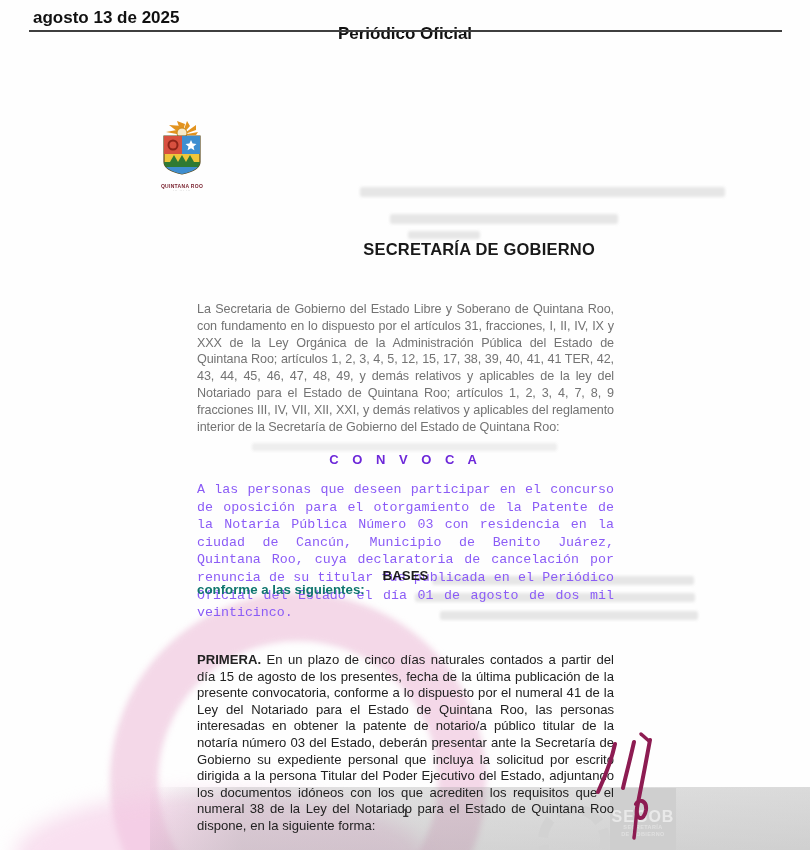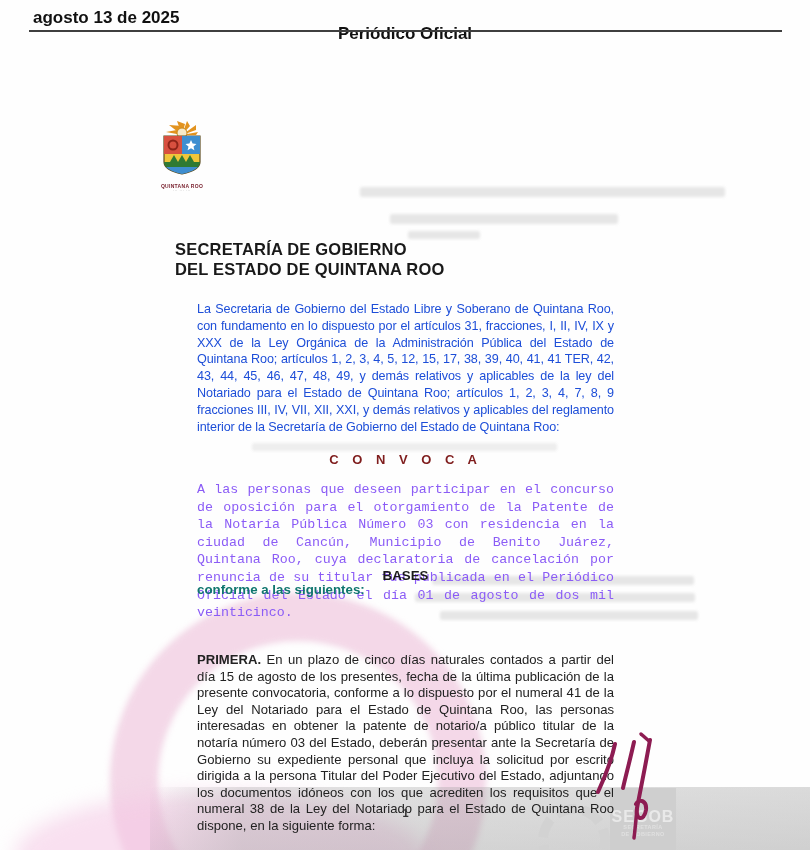--- a/index.html
+++ b/index.html
@@ -53,23 +53,23 @@
   #qroo-logo{position:absolute;left:514px;top:127px;width:170px;height:58px;z-index:3;}
   #qroo-name-top{position:absolute;left:46px;top:3px;font-size:21px;font-weight:bold;color:#1d1d1d;letter-spacing:.5px;transform:scaleX(.95);transform-origin:left;}
   #qroo-name-bottom{position:absolute;left:59px;top:24px;font-size:21px;font-weight:bold;color:#1d1d1d;letter-spacing:1px;transform:scaleX(.95);transform-origin:left;}
   .qroo-tagline{position:absolute;left:136px;font-size:7.5px;font-weight:bold;color:#b2355c;letter-spacing:.3px;transform:scaleX(.97);transform-origin:left;}
   #qroo-tagline1{top:29px;}
   #qroo-tagline2{top:37px;}
   #qroo-subtext{position:absolute;left:4px;top:46px;font-size:4px;color:#a58c96;letter-spacing:1px;}
 
   
   .doc-text{position:absolute;z-index:3;}
-  #doc-title{left:175px;top:240px;width:420px;text-align:left;font-size:16.5px;font-weight:bold;color:#191919;line-height:19.5px;letter-spacing:.2px;}
-  #para-intro{left:197px;top:301px;width:417px;font-size:12.6px;line-height:16.8px;text-align:justify;color:#1d4ed8;letter-spacing:-0.1px;}
-  #convoca{left:197px;top:452px;width:417px;text-align:center;font-weight:bold;font-size:13px;letter-spacing:5px;color:#7f1d1d;}
+  #doc-title{left:175px;top:240px;width:420px;text-align:right;font-size:16.5px;font-weight:bold;color:#191919;line-height:19.5px;letter-spacing:.2px;}
+  #para-intro{left:197px;top:301px;width:417px;font-size:12.6px;line-height:16.8px;text-align:justify;color:#737373;letter-spacing:-0.1px;}
+  #convoca{left:197px;top:452px;width:417px;text-align:center;font-weight:bold;font-size:13px;letter-spacing:5px;color:#6d28d9;}
   #para-convocatoria{left:197px;top:481px;width:417px;font-size:13.3px;line-height:17.6px;text-align:justify;color:#8b5cf6;font-family:Liberation Mono, monospace;}
   #conforme{left:197px;top:582px;font-size:13.3px;font-weight:bold;color:#0f766e;}
   #bases{left:197px;top:568px;width:417px;text-align:center;font-weight:bold;font-size:13.3px;color:#1a1a1a;}
   #para-primera{left:197px;top:652px;width:417px;font-size:13.1px;line-height:16.6px;text-align:justify;color:#222;}
   #primera-label{font-weight:bold;}
   #page-number{left:197px;top:807px;width:417px;text-align:center;font-size:11px;font-weight:bold;color:#333;z-index:3;}
 
   
   #signature{position:absolute;left:588px;top:726px;z-index:4;}
 </style>
@@ -132,21 +132,20 @@
         <rect x="8" y="47" width="36" height="7" fill="#3e8ed0"></rect>
       </g>
     </svg>
     <div id="seal-caption">QUINTANA ROO</div>
     <div id="seal-subline">··· ··· ···</div>
   </div>
 
 
   <div class="doc-text" id="doc-title">
     <div>SECRETARÍA DE GOBIERNO</div>
-    <div>DEL ESTADO DE QUINTANA ROO</div>
   </div>
 
   <div class="doc-text" id="para-intro">La Secretaria de Gobierno del Estado Libre y Soberano de Quintana Roo, con fundamento en lo dispuesto por el artículos 31, fracciones, I, II, IV, IX y XXX de la Ley Orgánica de la Administración Pública del Estado de Quintana Roo; artículos 1, 2, 3, 4, 5, 12, 15, 17, 38, 39, 40, 41, 41 TER, 42, 43, 44, 45, 46, 47, 48, 49, y demás relativos y aplicables de la ley del Notariado para el Estado de Quintana Roo; artículos 1, 2, 3, 4, 7, 8, 9 fracciones III, IV, VII, XII, XXI, y demás relativos y aplicables del reglamento interior de la Secretaría de Gobierno del Estado de Quintana Roo:</div>
 
   <div class="doc-text" id="convoca">C O N V O C A</div>
 
   <div class="doc-text" id="para-convocatoria">A las personas que deseen participar en el concurso de oposición para el otorgamiento de la Patente de la Notaría Pública Número 03 con residencia en la ciudad de Cancún, Municipio de Benito Juárez, Quintana Roo, cuya declaratoria de cancelación por renuncia de su titular fue publicada en el Periódico Oficial del Estado el día 01 de agosto de dos mil veinticinco.</div>
 
   <div class="doc-text" id="conforme">conforme a las siguientes:</div>
 

